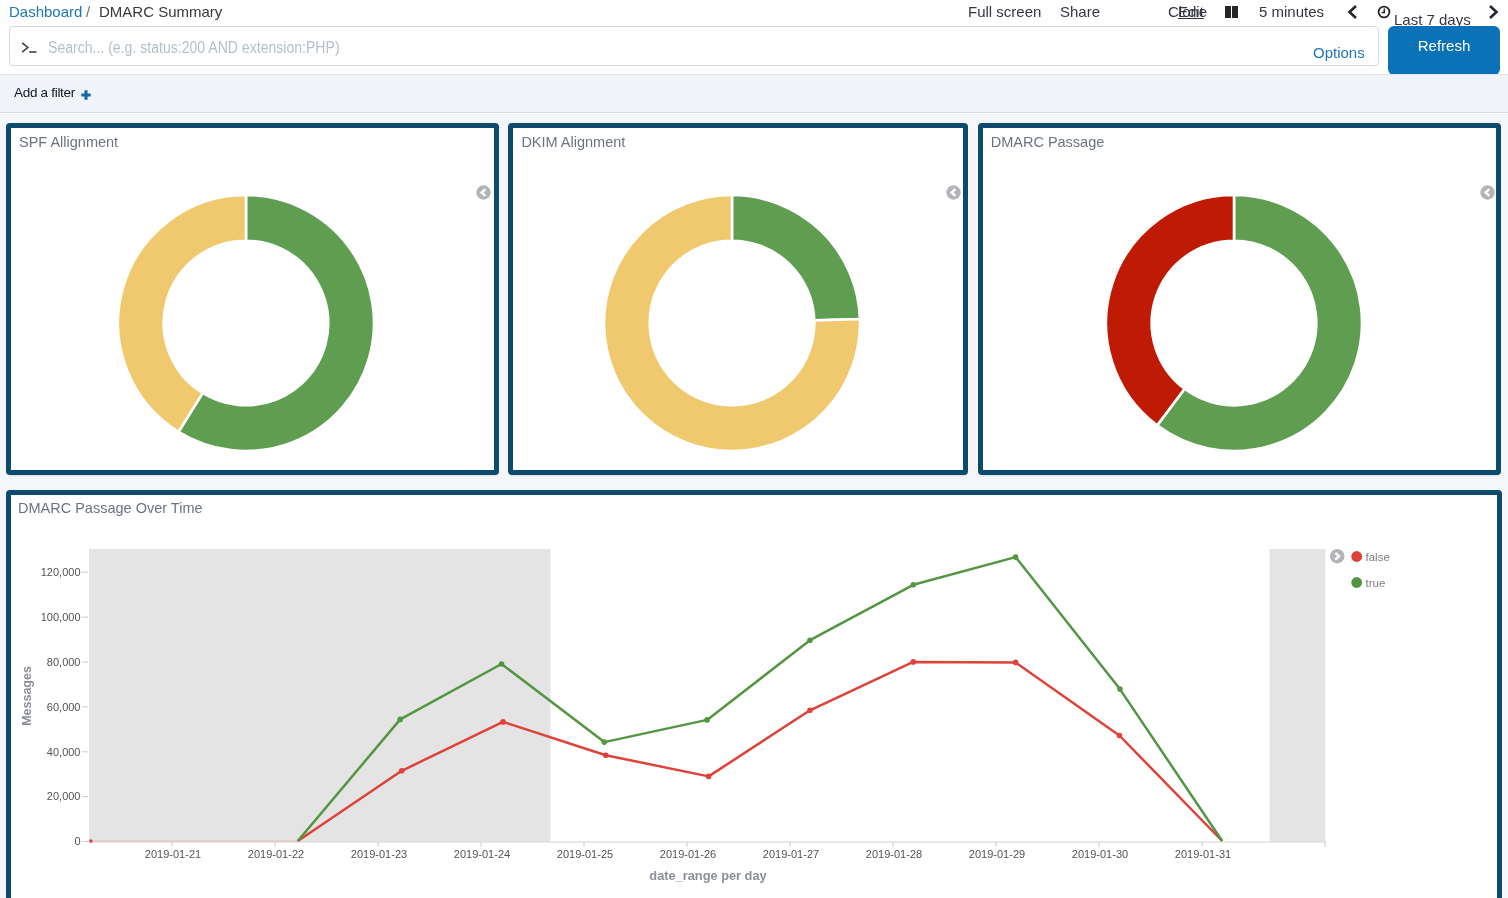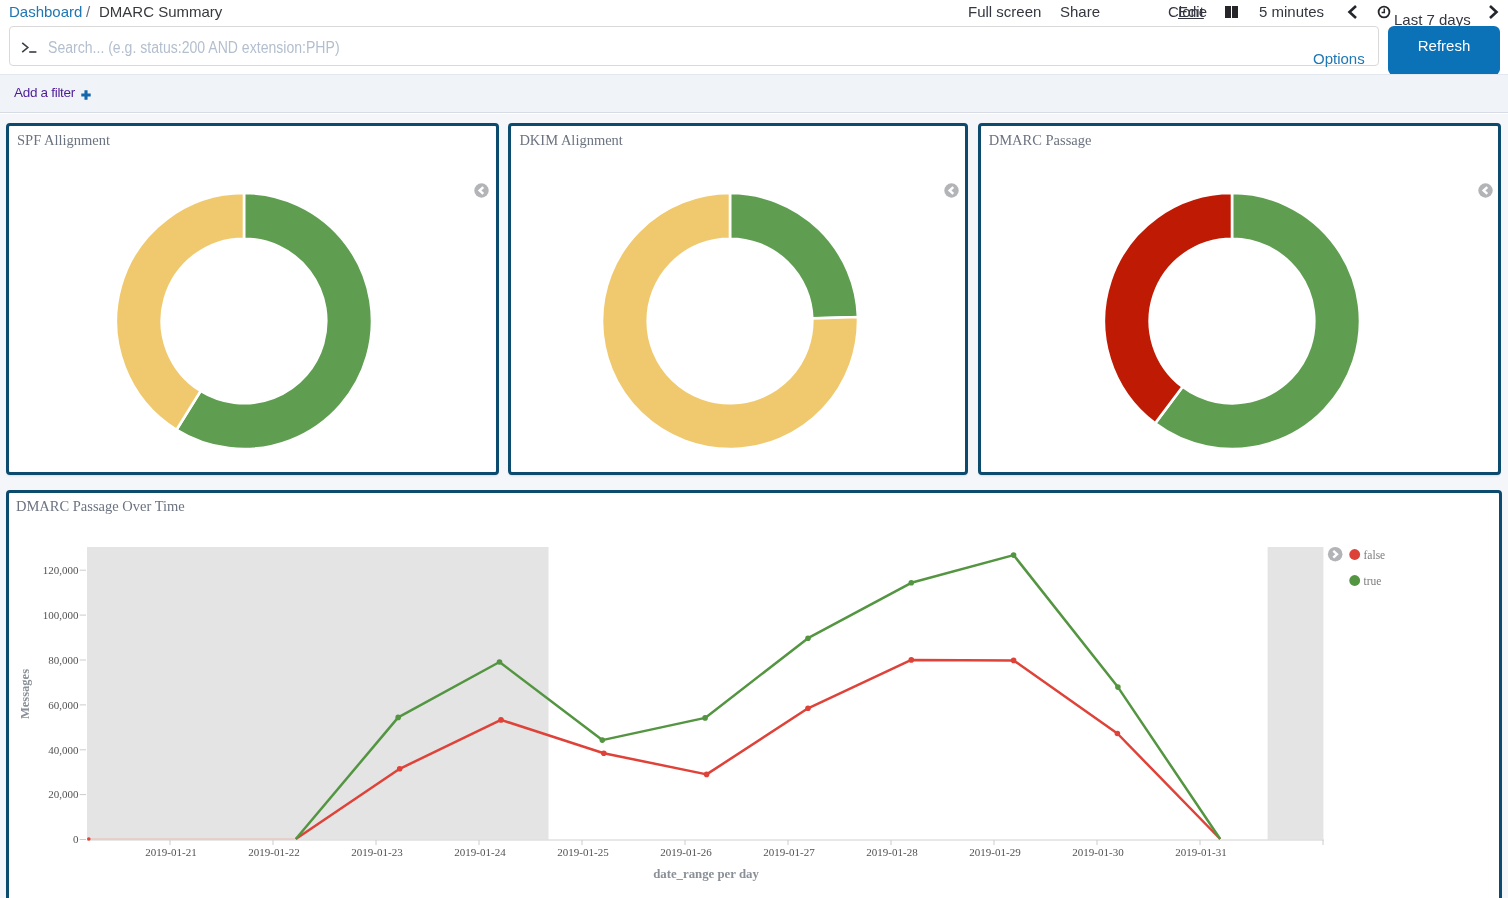--- a/index.html
+++ b/index.html
@@ -1,19 +1,19 @@
 <!DOCTYPE html>
 <html><head>
 <meta charset="utf-8">
 <style>
 * { margin:0; padding:0; box-sizing:border-box; }
 html,body { width:1508px; height:898px; font-family:"Liberation Sans",sans-serif; background:#fff; position:relative; overflow:hidden; }
 .abs { position:absolute; }
 .nav { font-size:15px; color:#343741; top:3px; line-height:18px; }
-.panel { position:absolute; background:#fff; border:3px solid #0c4a6e; border-radius:4px; box-shadow:0 2px 2px -1px rgba(152,162,179,.3);font-family:Liberation Serif, serif; }
+.panel { position:absolute; background:#fff; border:5px solid #0c4a6e; border-radius:4px; box-shadow:0 2px 2px -1px rgba(152,162,179,.3); }
 .ptitle { position:absolute; left:8px; top:6px; font-size:14.5px; color:#6c7380; }
 .backico { position:absolute; width:15px; height:15px; }
 </style>
 </head>
 <body>
 
 <span class="abs" style="left:9px; top:3px; font-size:15px; color:#2077b4;">Dashboard</span>
 <span class="abs" style="left:86px; top:3px; font-size:15px; color:#69707d;">/</span>
 <span class="abs" style="left:99px; top:3px; font-size:15px; color:#38393c;">DMARC Summary</span>
 
@@ -35,25 +35,25 @@
 <svg class="abs" style="left:1488px; top:4px;" width="12" height="16" viewBox="0 0 12 16">
     <path d="M2 2 L8.5 8 L2 14" fill="none" stroke="#23262c" stroke-width="2.6"></path>
   </svg>
 
 <div class="abs" style="left:9px; top:26px; width:1370px; height:40px; background:#fff; border:1px solid #d9d9d9; border-radius:4px;"></div>
 <svg class="abs" style="left:20.5px; top:41.5px;" width="16" height="12" viewBox="0 0 16 12">
     <path d="M1.2 0.8 L6.8 5.5 L1.2 10.2" fill="none" stroke="#3a3f46" stroke-width="1.6"></path>
     <rect x="8.2" y="9.2" width="7.2" height="1.6" fill="#3a3f46"></rect>
   </svg>
 <span class="abs" style="left:48px; top:38.5px; font-size:16px; color:#b3bfce; line-height:17px; display:inline-block; transform:scaleX(0.879); transform-origin:0 0; white-space:nowrap;">Search... (e.g. status:200 AND extension:PHP)</span>
-<span class="abs" style="left:1313px; top:50px; font-size:15px; color:#2077b4; line-height:17px;">Options</span>
+<span class="abs" style="left:1313px; top:44px; font-size:15px; color:#2077b4; line-height:17px;">Options</span>
 <div class="abs" style="left:1388px; top:26px; width:112px; height:49px; background:#0b72b8; border-radius:6px; color:#fff; font-size:15px; text-align:center; line-height:39px;">Refresh</div>
 
 <div class="abs" style="left:0; top:74px; width:1508px; height:39px; background:#f0f3f8; border-top:1px solid #e3e7ee; border-bottom:1px solid #d6dbe4;"></div>
-<span class="abs" style="left:14px; top:85px; font-size:13.5px; letter-spacing:-0.3px; color:#4c1d95;">Add a filter</span>
+<span class="abs" style="left:14px; top:85px; font-size:13.5px; letter-spacing:-0.3px; color:#0f172a;">Add a filter</span>
 <svg class="abs" style="left:80.5px; top:90px;" width="10" height="10" viewBox="0 0 10 10">
     <path d="M5 0.3 L5 9.7 M0.3 5 L9.7 5" stroke="#1467ab" stroke-width="3.1"></path>
   </svg>
 
 <div class="abs" style="left:0; top:114px; width:1508px; height:784px; background:#f4f6fa;"></div>
 
 <div class="panel" style="left:6px; top:122.5px; width:492.8px; height:352px;">
   <div class="ptitle">SPF Allignment</div>
   <svg class="backico" style="left:465.4px; top:57px;" viewBox="0 0 15 15">
       <circle cx="7.5" cy="7.5" r="7.2" fill="#b2b4b7"></circle>

